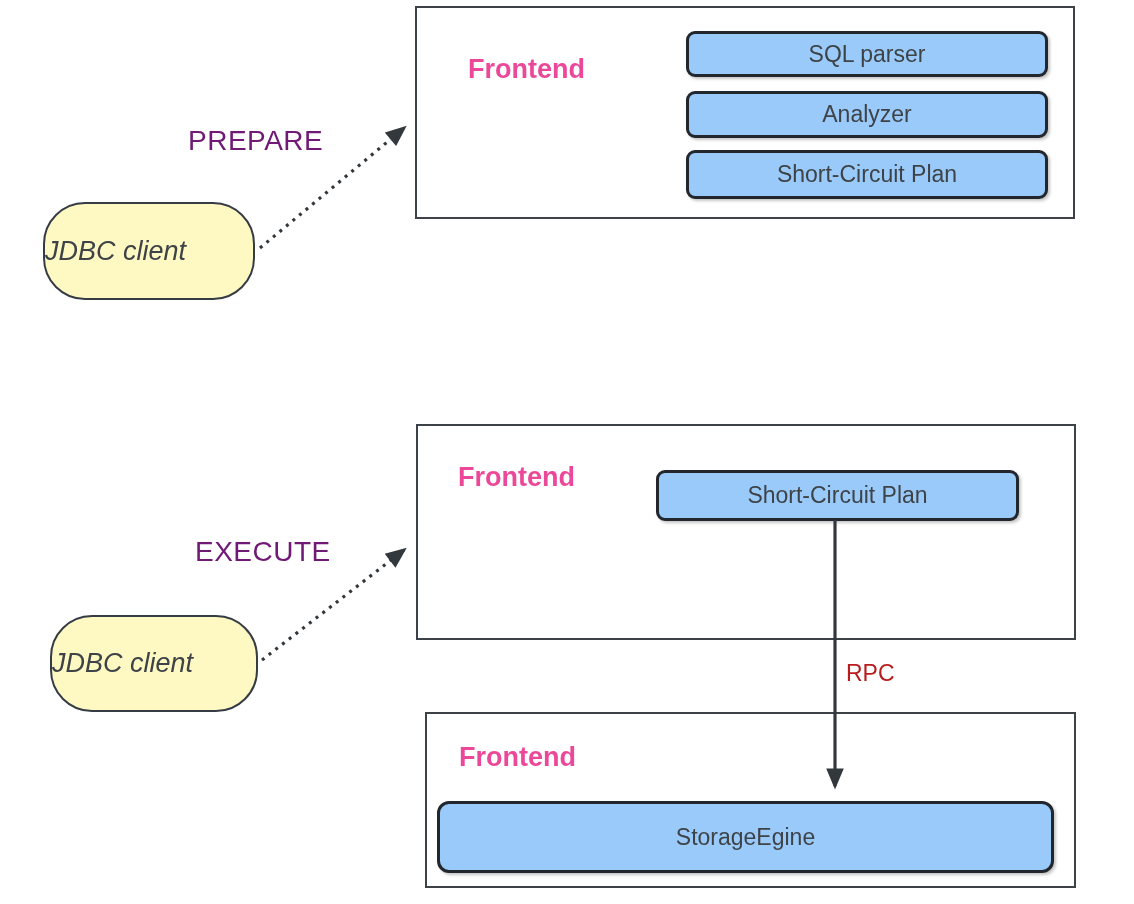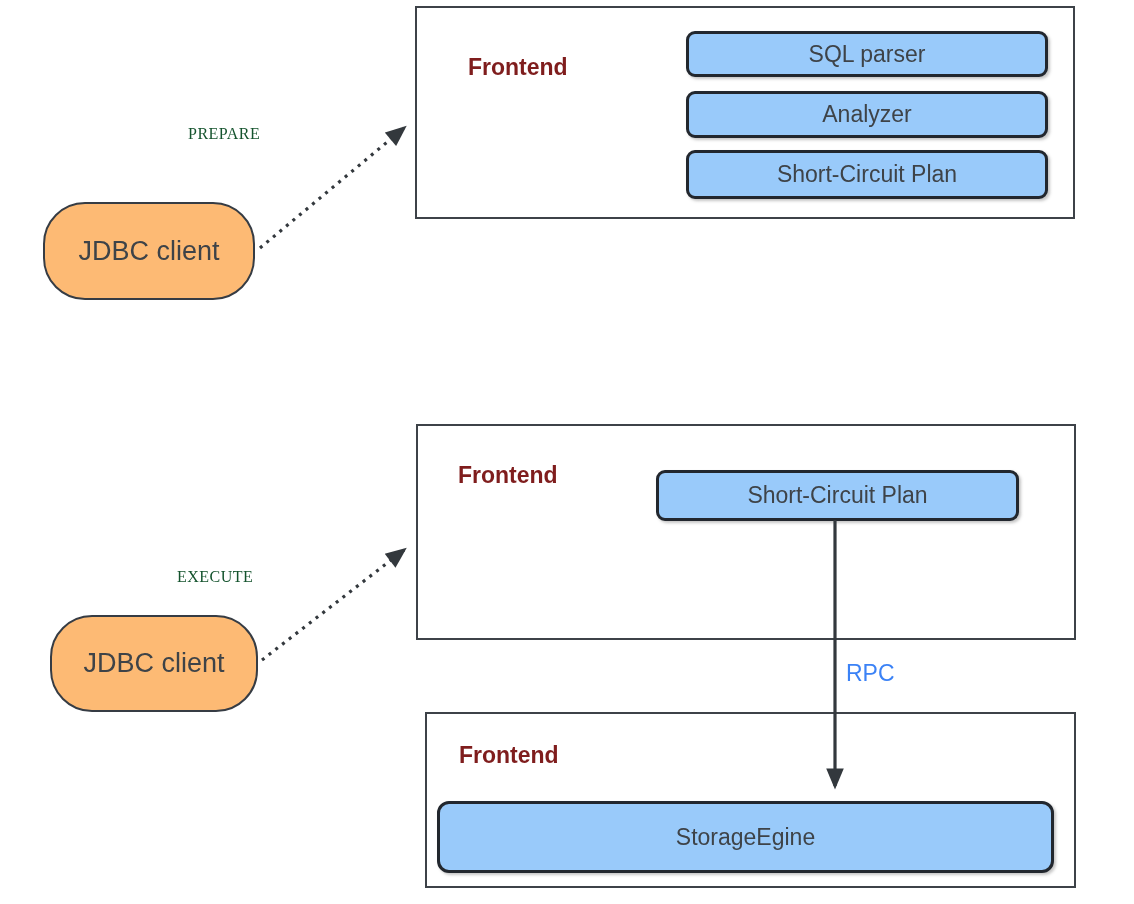--- a/index.html
+++ b/index.html
@@ -17,64 +17,64 @@
     overflow: hidden;
   }
   .container-box {
     position: absolute;
     background: #ffffff;
     border: 2px solid #3d4248;
     box-sizing: border-box;
   }
   .container-label {
     position: absolute;
-    font-size: 23px;
+    font-size: 27px;
     font-weight: 700;
-    color: #7f1d1d;
+    color: #ec4899;
     white-space: nowrap;
   }
   .module {
     position: absolute;
     background: #99cafa;
     border: 3px solid #22272e;
     border-radius: 9px;
     box-sizing: border-box;
     display: flex;
     align-items: center;
     justify-content: center;
     font-size: 23px;
     color: #3e4348;
     box-shadow: 2px 2px 3px rgba(90, 90, 90, 0.35);
     white-space: nowrap;
   }
   .pill {
     position: absolute;
-    background: #fdba74;
+    background: #fef9c3;
     border: 2.5px solid #363c44;
     border-radius: 42px;
     box-sizing: border-box;
     display: flex;
     align-items: center;
-    justify-content: center;
+    justify-content: flex-start;
     font-size: 27px;
     color: #3e4348;
     white-space: nowrap;
+    font-style: italic;
   }
   .flow-label {
     position: absolute;
-    font-size: 16px;
-    color: #14532d;
+    font-size: 28px;
+    color: #701a75;
     letter-spacing: 0.5px;
     white-space: nowrap;
-    font-family: Liberation Serif, serif;
   }
   .rpc-label {
     position: absolute;
     font-size: 23px;
-    color: #3b82f6;
+    color: #b91c1c;
     white-space: nowrap;
   }
   .arrow-layer {
     position: absolute;
     left: 0;
     top: 0;
     pointer-events: none;
   }
 </style>
 </head>
@@ -93,21 +93,21 @@
 
   <div class="pill" style="left:43px; top:202px; width:212px; height:98px;">
     <span>JDBC client</span>
   </div>
 
   <div class="container-box" style="left:416px; top:424px; width:660px; height:216px;">
     <div class="container-label" style="left:40px; top:36px;">Frontend</div>
     <div class="module" style="left:238px; top:44px; width:363px; height:51px;">Short-Circuit Plan</div>
   </div>
 
-  <div class="flow-label" style="left:177px; top:536px;margin-top:32px;">EXECUTE</div>
+  <div class="flow-label" style="left:195px; top:536px;">EXECUTE</div>
 
   <div class="pill" style="left:50px; top:615px; width:208px; height:97px;">
     <span>JDBC client</span>
   </div>
 
   <div class="rpc-label" style="left:846px; top:660px;">RPC</div>
 
   <div class="container-box" style="left:425px; top:712px; width:651px; height:176px;">
     <div class="container-label" style="left:32px; top:28px;">Frontend</div>
     <div class="module" style="left:10px; top:81px; width:617px; height:72px; border-radius:12px;margin-top:6px;">StorageEgine</div>

